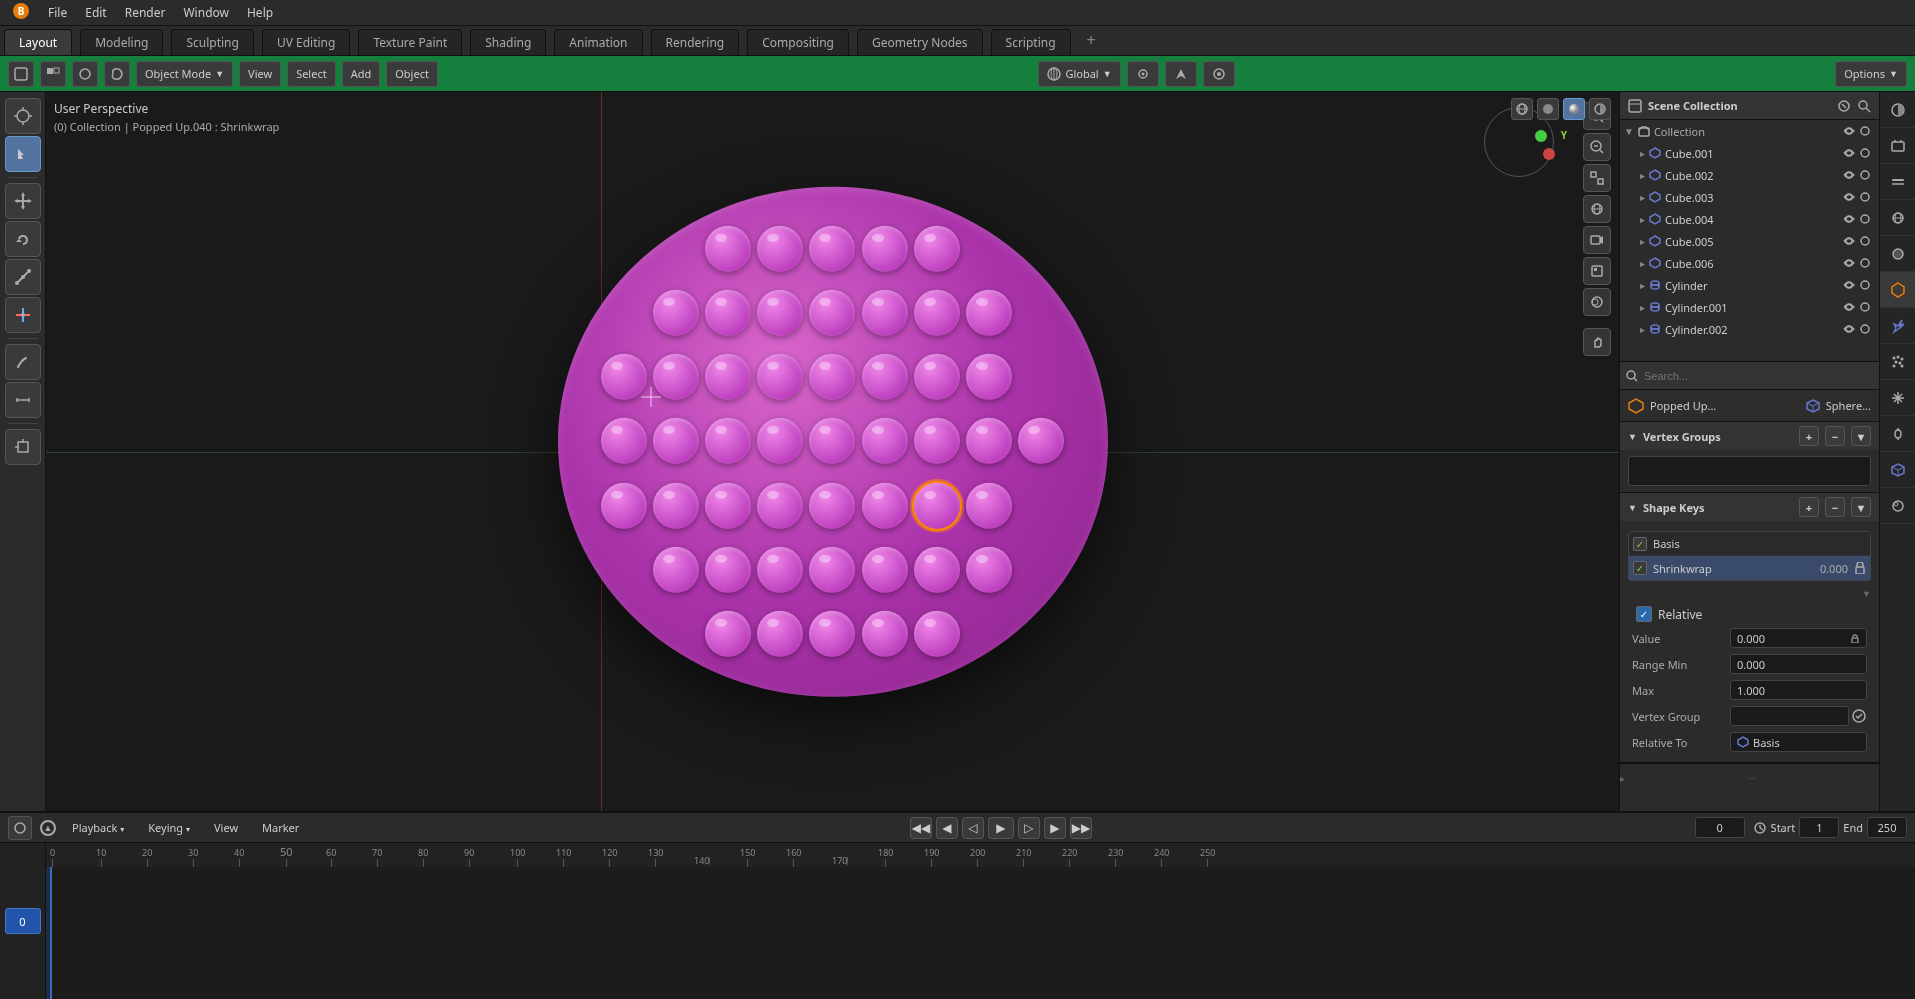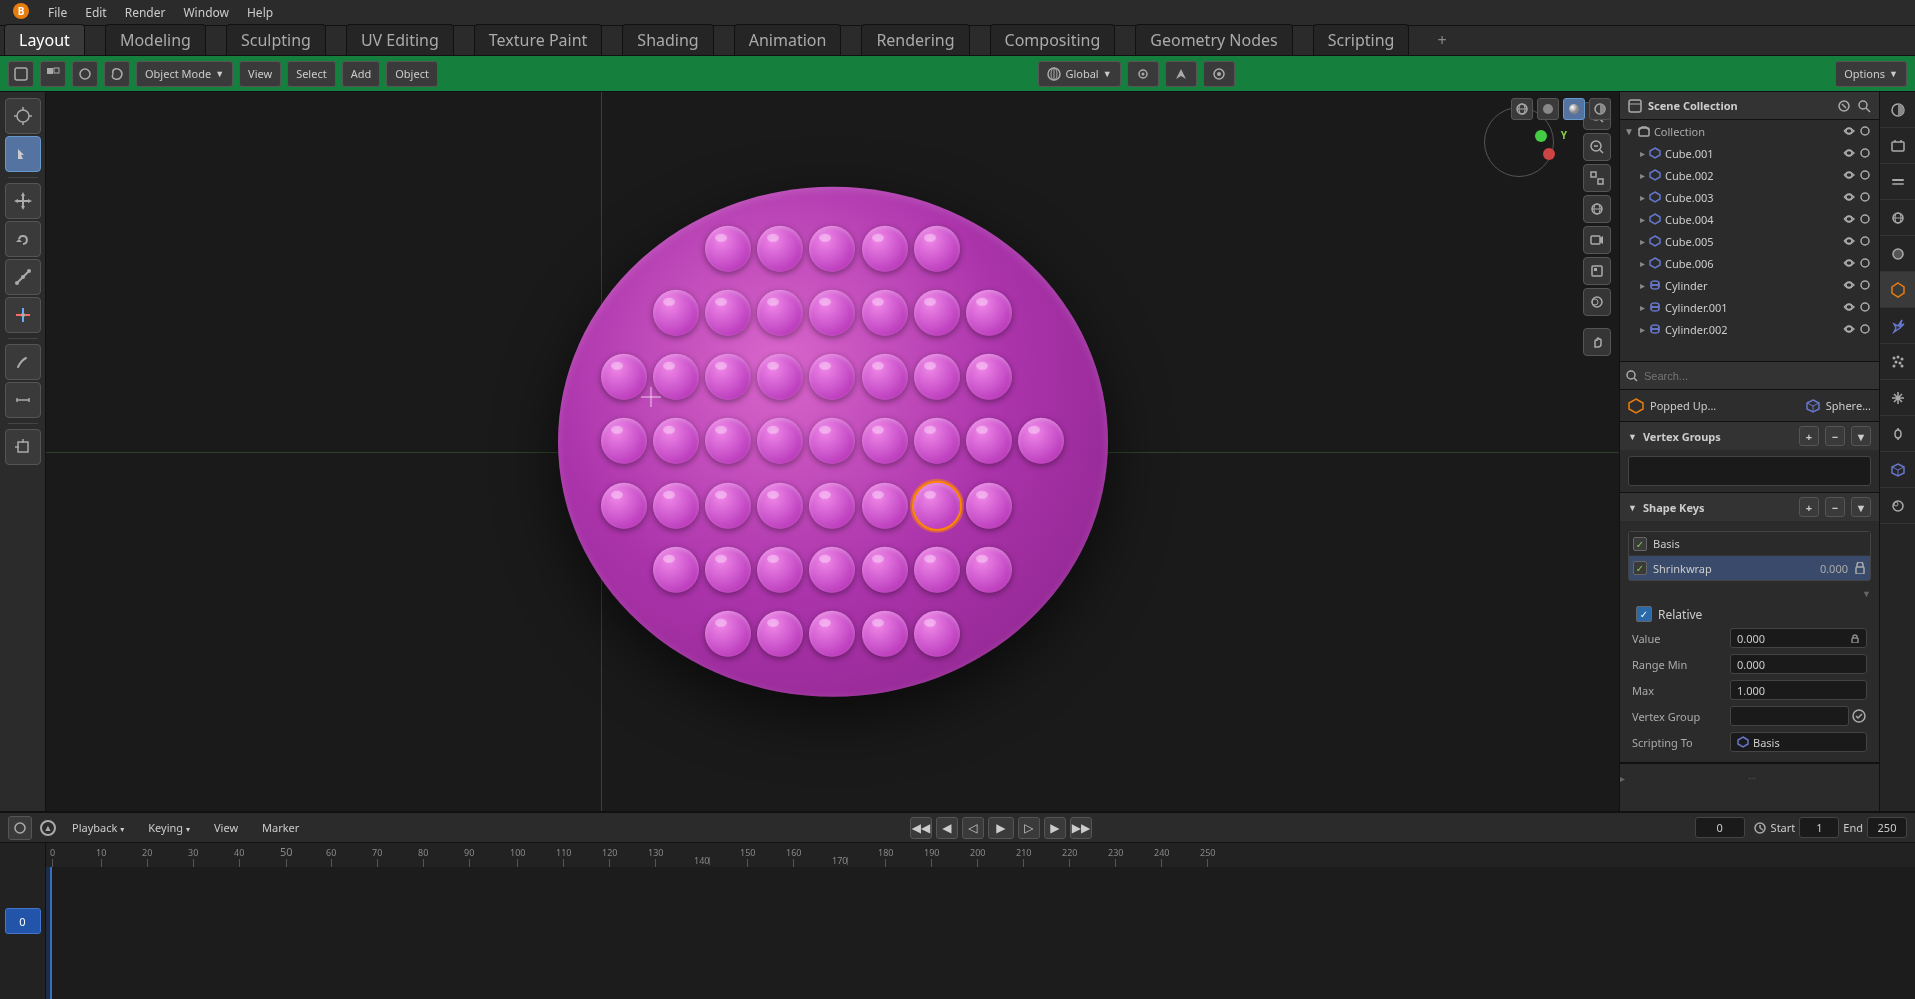--- a/index.html
+++ b/index.html
@@ -37,24 +37,24 @@
       background: #2b2b2b;
       display: flex;
       align-items: flex-end;
       border-bottom: 1px solid #111;
       padding: 0 4px;
     }
     .workspace-tab {
       padding: 4px 14px;
       cursor: pointer;
       border-radius: 4px 4px 0 0;
-      font-size: 16px;
+      font-size: 12px;
       color: #aaa;
       background: #252525;
-      margin-right: 20px;
+      margin-right: 8px;
       border: 1px solid #111;
       border-bottom: none;
     }
     .workspace-tab.active {
       background: #3a3a3a;
       color: #fff;
     }
     .workspace-tab-plus {
       padding: 4px 8px;
       cursor: pointer;
@@ -714,20 +714,24 @@
           </svg>
       </div>
     </div>
 
     <div id="viewport-wrapper">
 
       <div class="grid-line-h"></div>
 
       <div class="grid-line-v"></div>
 
+      <div id="viewport-info">
+        <div style="font-size:12px;margin-bottom:2px;">User Perspective</div>
+        <div style="font-size:11px;color:#aaa;">(0) Collection | Popped Up.040 : Shrinkwrap</div>
+      </div>
 
       <div id="pop-it-container">
         <div class="pop-it-disc">
 
           <div style="grid-column:3;grid-row:1" class="pop-bubble"></div>
           <div style="grid-column:4;grid-row:1" class="pop-bubble"></div>
           <div style="grid-column:5;grid-row:1" class="pop-bubble"></div>
           <div style="grid-column:6;grid-row:1" class="pop-bubble"></div>
           <div style="grid-column:7;grid-row:1" class="pop-bubble"></div>
 
@@ -1178,21 +1182,21 @@
               <div style="display:flex;align-items:center;gap:2px;flex:1;">
                 <div class="prop-value" style="flex:1;"></div>
                 <svg width="16" height="16" viewBox="0 0 16 16">
                     <circle cx="8" cy="8" r="6" fill="none" stroke="#aaa" stroke-width="1.5"></circle>
                     <path d="M5,8 L7,10 L11,6" fill="none" stroke="#aaa" stroke-width="1.5"></path>
                   </svg>
               </div>
             </div>
 
             <div class="prop-row" style="padding:0 4px;">
-              <span class="prop-label">Scripting To</span>
+              <span class="prop-label">Relative To</span>
               <div style="display:flex;align-items:center;gap:2px;flex:1;">
                 <div class="prop-value" style="flex:1;display:flex;align-items:center;gap:4px;">
                   <svg width="12" height="12" viewBox="0 0 12 12">
                       <path d="M6,1 L11,4 L11,8 L6,11 L1,8 L1,4 Z" fill="none" stroke="#6677cc" stroke-width="1.5"></path>
                     </svg>
                   <span>Basis</span>
                 </div>
               </div>
             </div>
 

